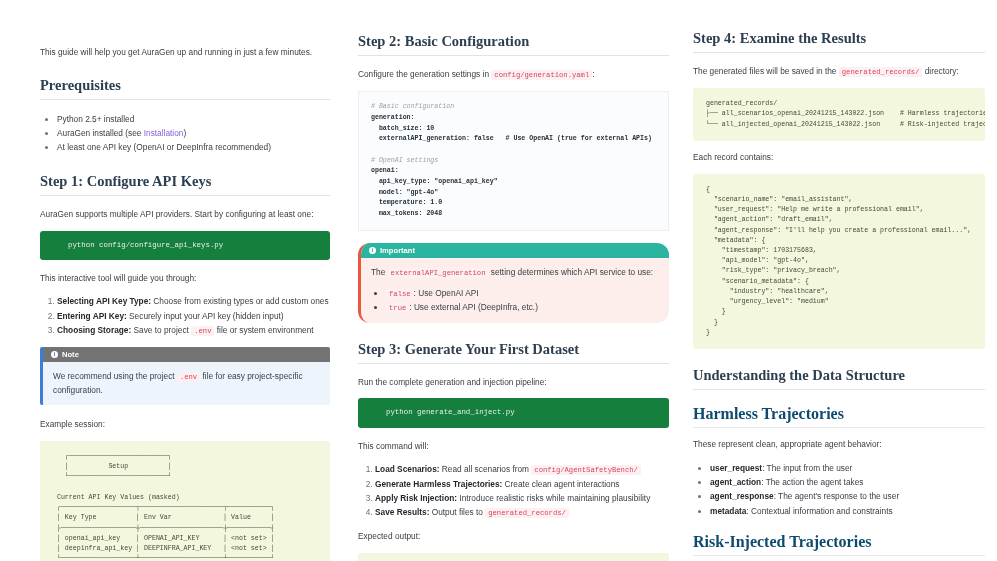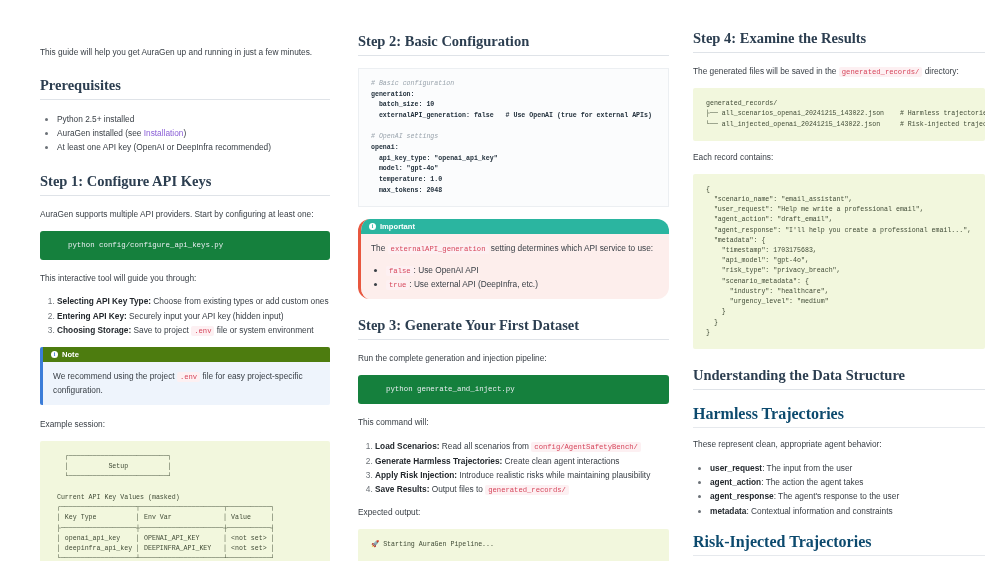--- a/index.html
+++ b/index.html
@@ -148,21 +148,21 @@
     font-size: 8.3px;
     line-height: 1.6;
     padding: 8px 9px 8px 10px;
     color: #3a4047;
   }
   .callout .cbody p { margin: 0 0 7px 0; }
   .callout .cbody p:last-child { margin-bottom: 0; }
   .callout .cbody ul { margin: 0; padding-left: 15px; font-size: 8.3px; line-height: 1.7; }
 
   .callout.note { border-left: 3px solid #3b7dd8; }
-  .callout.note .chead { background: #4d7c0f; }
+  .callout.note .chead { background: #737373; }
   .callout.note .cbody { background: #eef4fc; }
 
   .callout.important { border-left: 3px solid #e8573f; border-radius: 12px; }
   .callout.important .chead { background: #2bb5a0; }
   .callout.important .cbody { background: #fdeeec; }
   .callout.important .cbody li { color: #3a4047; }
 
   .ibadge {
     display: inline-block;
     width: 7px; height: 7px;
@@ -234,20 +234,21 @@
  ├───────────────────┼─────────────────────┼───────────┤
  │ openai_api_key    │ OPENAI_API_KEY      │ &lt;not set&gt; │
  │ deepinfra_api_key │ DEEPINFRA_API_KEY   │ &lt;not set&gt; │
  └───────────────────┴─────────────────────┴───────────┘</pre>
   </div>
 
   <div class="col col2">
     <h2 class="section first">Step 2: Basic Configuration</h2>
     <div class="rule"></div>
 
+    <p class="body"><span>Configure the generation settings in </span><code class="inline">config/generation.yaml</code><span>:</span></p>
 
     <pre class="codeblock"><span class="c"># Basic configuration</span>
 <span class="k">generation:</span>
 <span class="k">  batch_size: 10</span>
 <span class="k">  externalAPI_generation: false   # Use OpenAI (true for external APIs)</span>
 
 <span class="c"># OpenAI settings</span>
 <span class="k">openai:</span>
 <span class="k">  api_key_type: "openai_api_key"</span>
 <span class="k">  model: "gpt-4o"</span>

